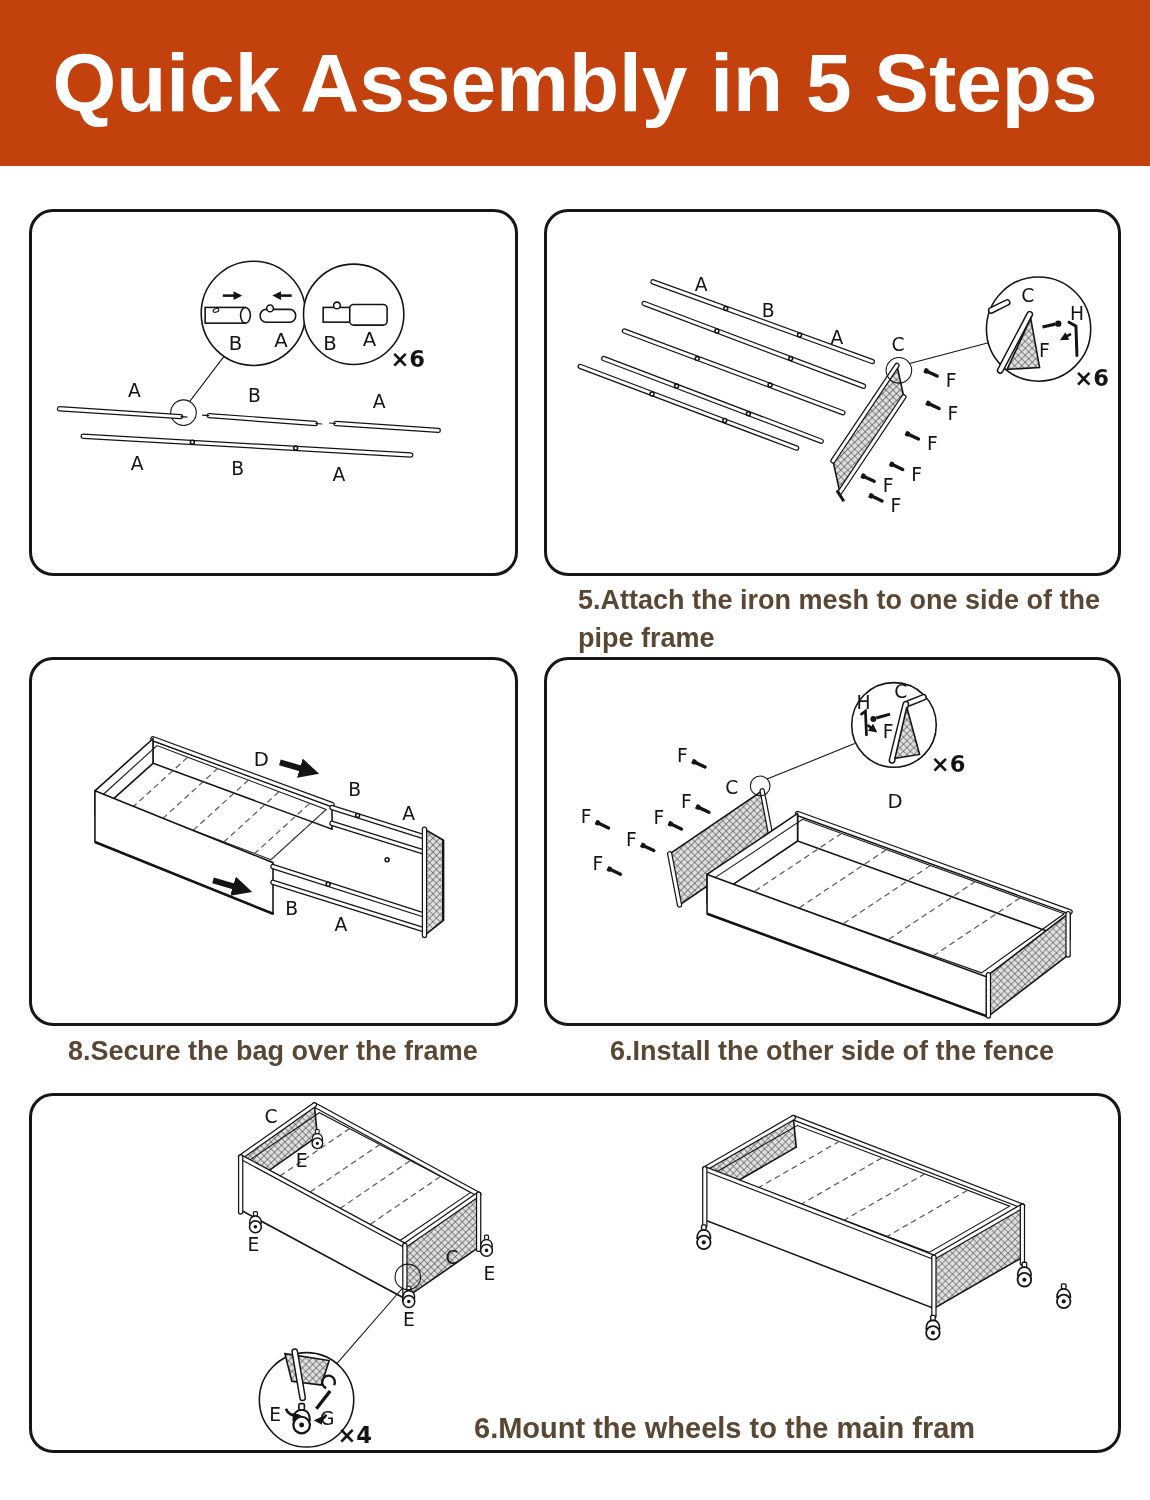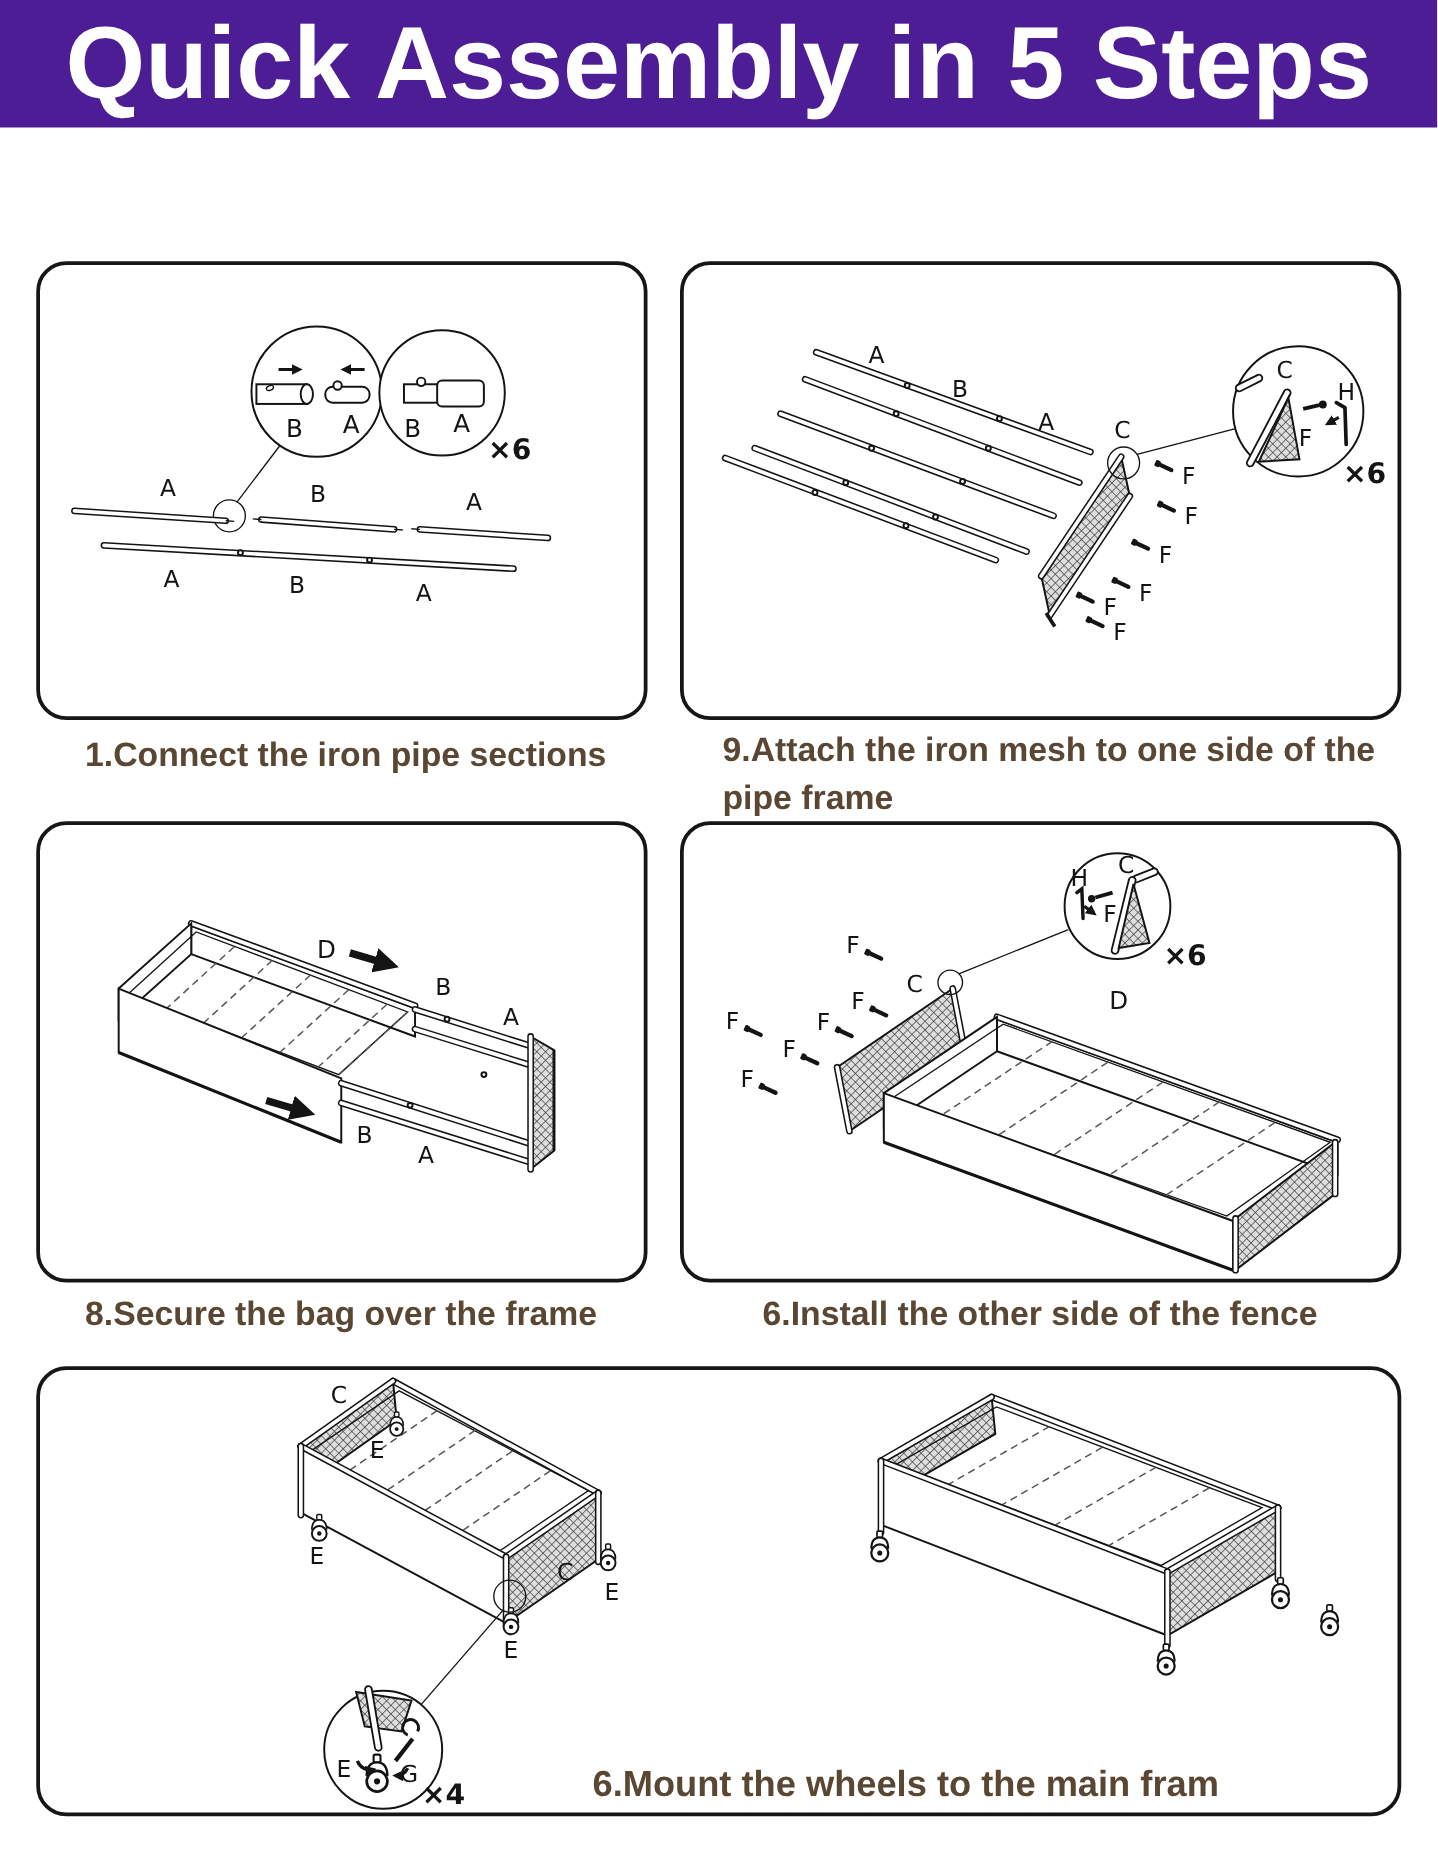--- a/index.html
+++ b/index.html
@@ -1,18 +1,18 @@
 <!DOCTYPE html>
 <html><head>
 <meta charset="utf-8">
 <style>
   html,body{margin:0;padding:0;background:#fff;}
   .page{position:relative;width:1150px;height:1500px;background:#ffffff;overflow:hidden;
         font-family:"Liberation Sans",sans-serif;}
-  .banner{position:absolute;left:0;top:0;width:1150px;height:102px;background:#4c1d95;
+  .banner{position:absolute;left:0;top:0;width:1150px;height:166px;background:#c2410c;
           display:flex;align-items:center;justify-content:center;}
   .banner h1{margin:0;font-size:82px;font-weight:700;color:#ffffff;letter-spacing:0px;white-space:nowrap;}
   .panel{position:absolute;border:3px solid #161616;border-radius:24px;background:#fff;box-sizing:border-box;}
   .panel svg{display:block;width:100%;height:100%;}
   .caption{position:absolute;color:#5a4733;font-weight:700;font-size:27px;line-height:1.42;
            font-family:"Liberation Sans",sans-serif;}
   .caption5{font-size:29px;}
   
   text{font-family:"DejaVu Sans","Liberation Sans",sans-serif;fill:#141414;}
   .lbl{font-size:19px;text-anchor:middle;}
@@ -183,22 +183,21 @@
         <path d="M536 116 L529 112 M536 116 L537 146" class="ln" stroke-width="3" stroke-linecap="round"></path>
         <line x1="531" y1="124" x2="522" y2="129" class="arr-s" marker-end="url(#arrowM)"></line>
         <text x="487" y="92" class="lbl">C</text>
         <text x="537" y="110" class="lbl">H</text>
         <text x="504" y="147" class="lbl">F</text>
       </g>
       <text x="552" y="177" class="mult">×6</text>
     </svg>
   </section>
 
-  <div class="caption" style="left:68px;top:585px;width:460px;">1.Connect the iron pipe sections</div>
-  <div class="caption" style="left:578px;top:581px;width:545px;">9.Attach the iron mesh to one side of the pipe frame</div>
+  <div class="caption" style="left:578px;top:581px;width:545px;">5.Attach the iron mesh to one side of the pipe frame</div>
 
   <section class="panel" style="left:29px;top:657px;width:489px;height:369px;">
     <svg viewBox="0 0 489 369">
       <g>
 
         <polygon points="122,82 304,149 304,172 122,105" class="fw"></polygon>
         <line x1="122" y1="80" x2="304" y2="147" class="pb"></line>
           <line x1="122" y1="80" x2="304" y2="147" class="pw"></line>
 
         <polygon points="63,133 122,80 122,105 63,158" class="fw"></polygon>

